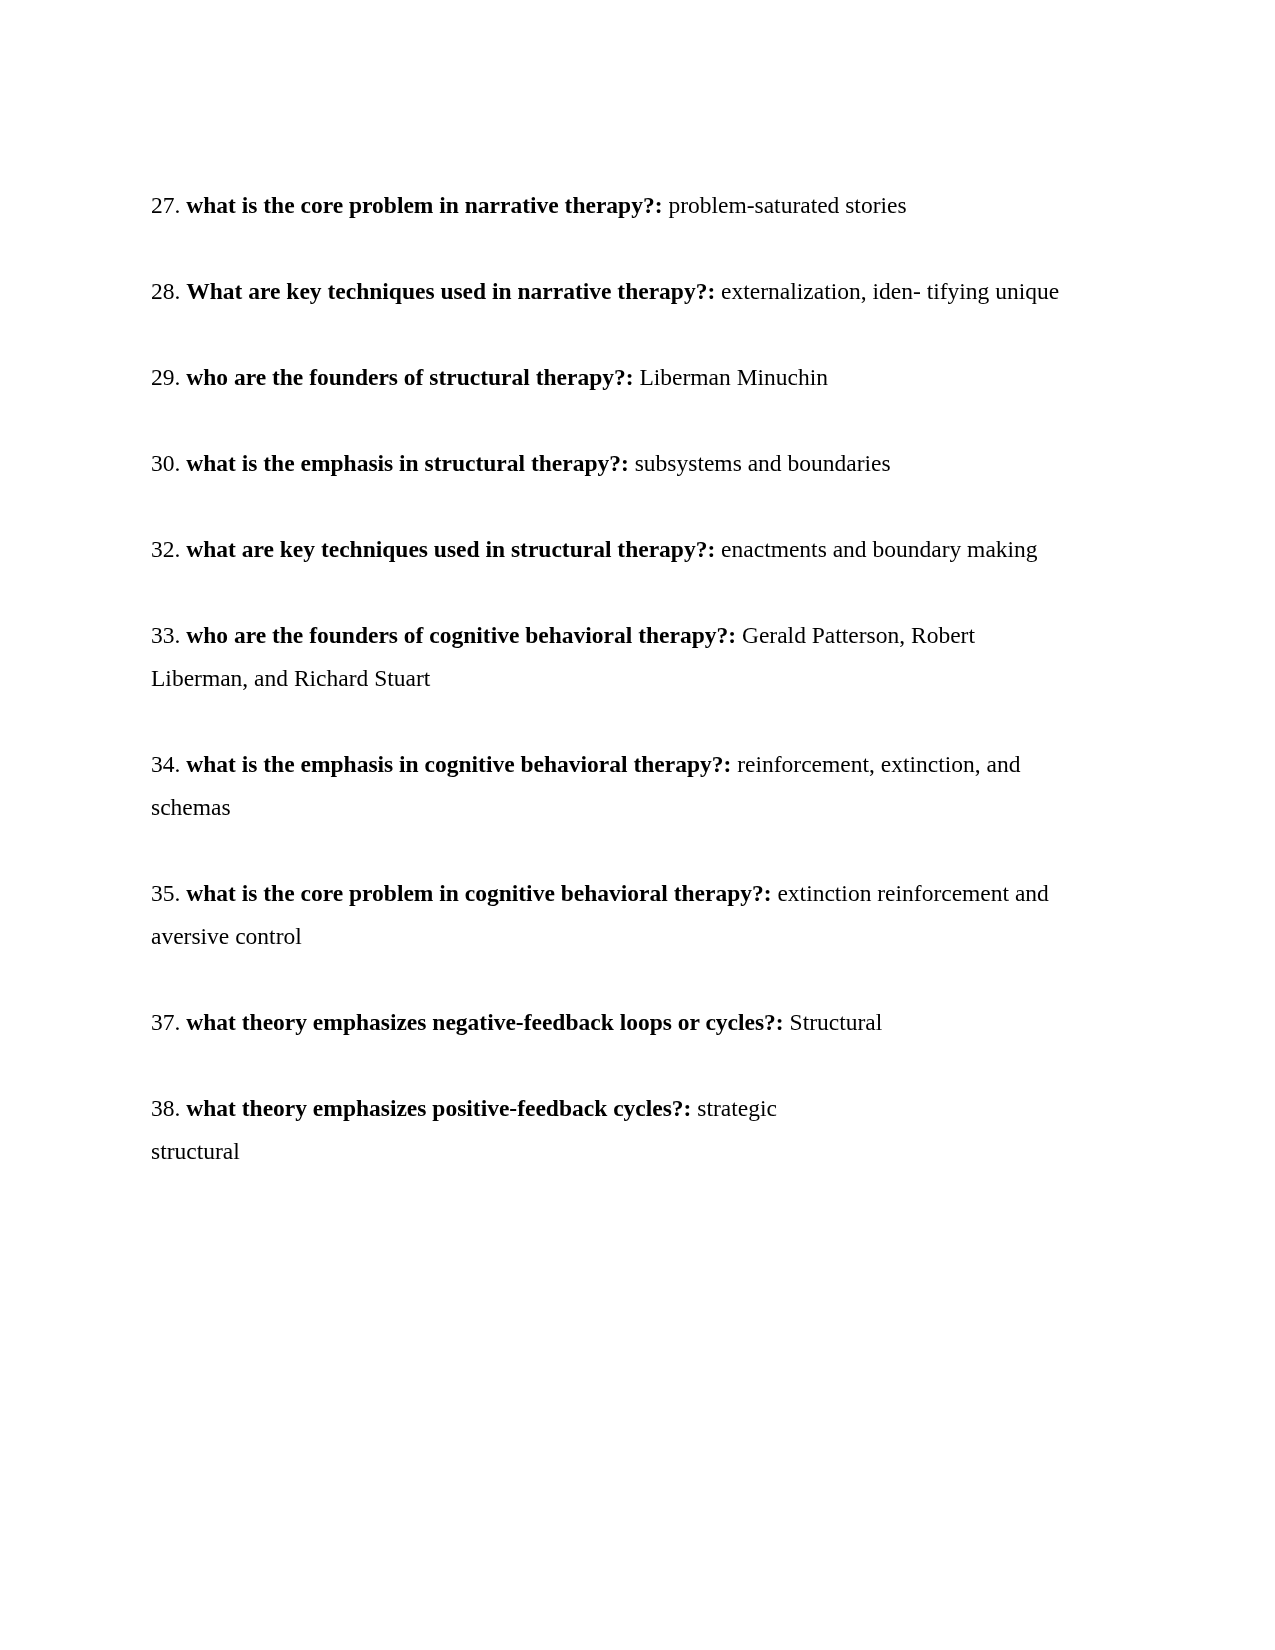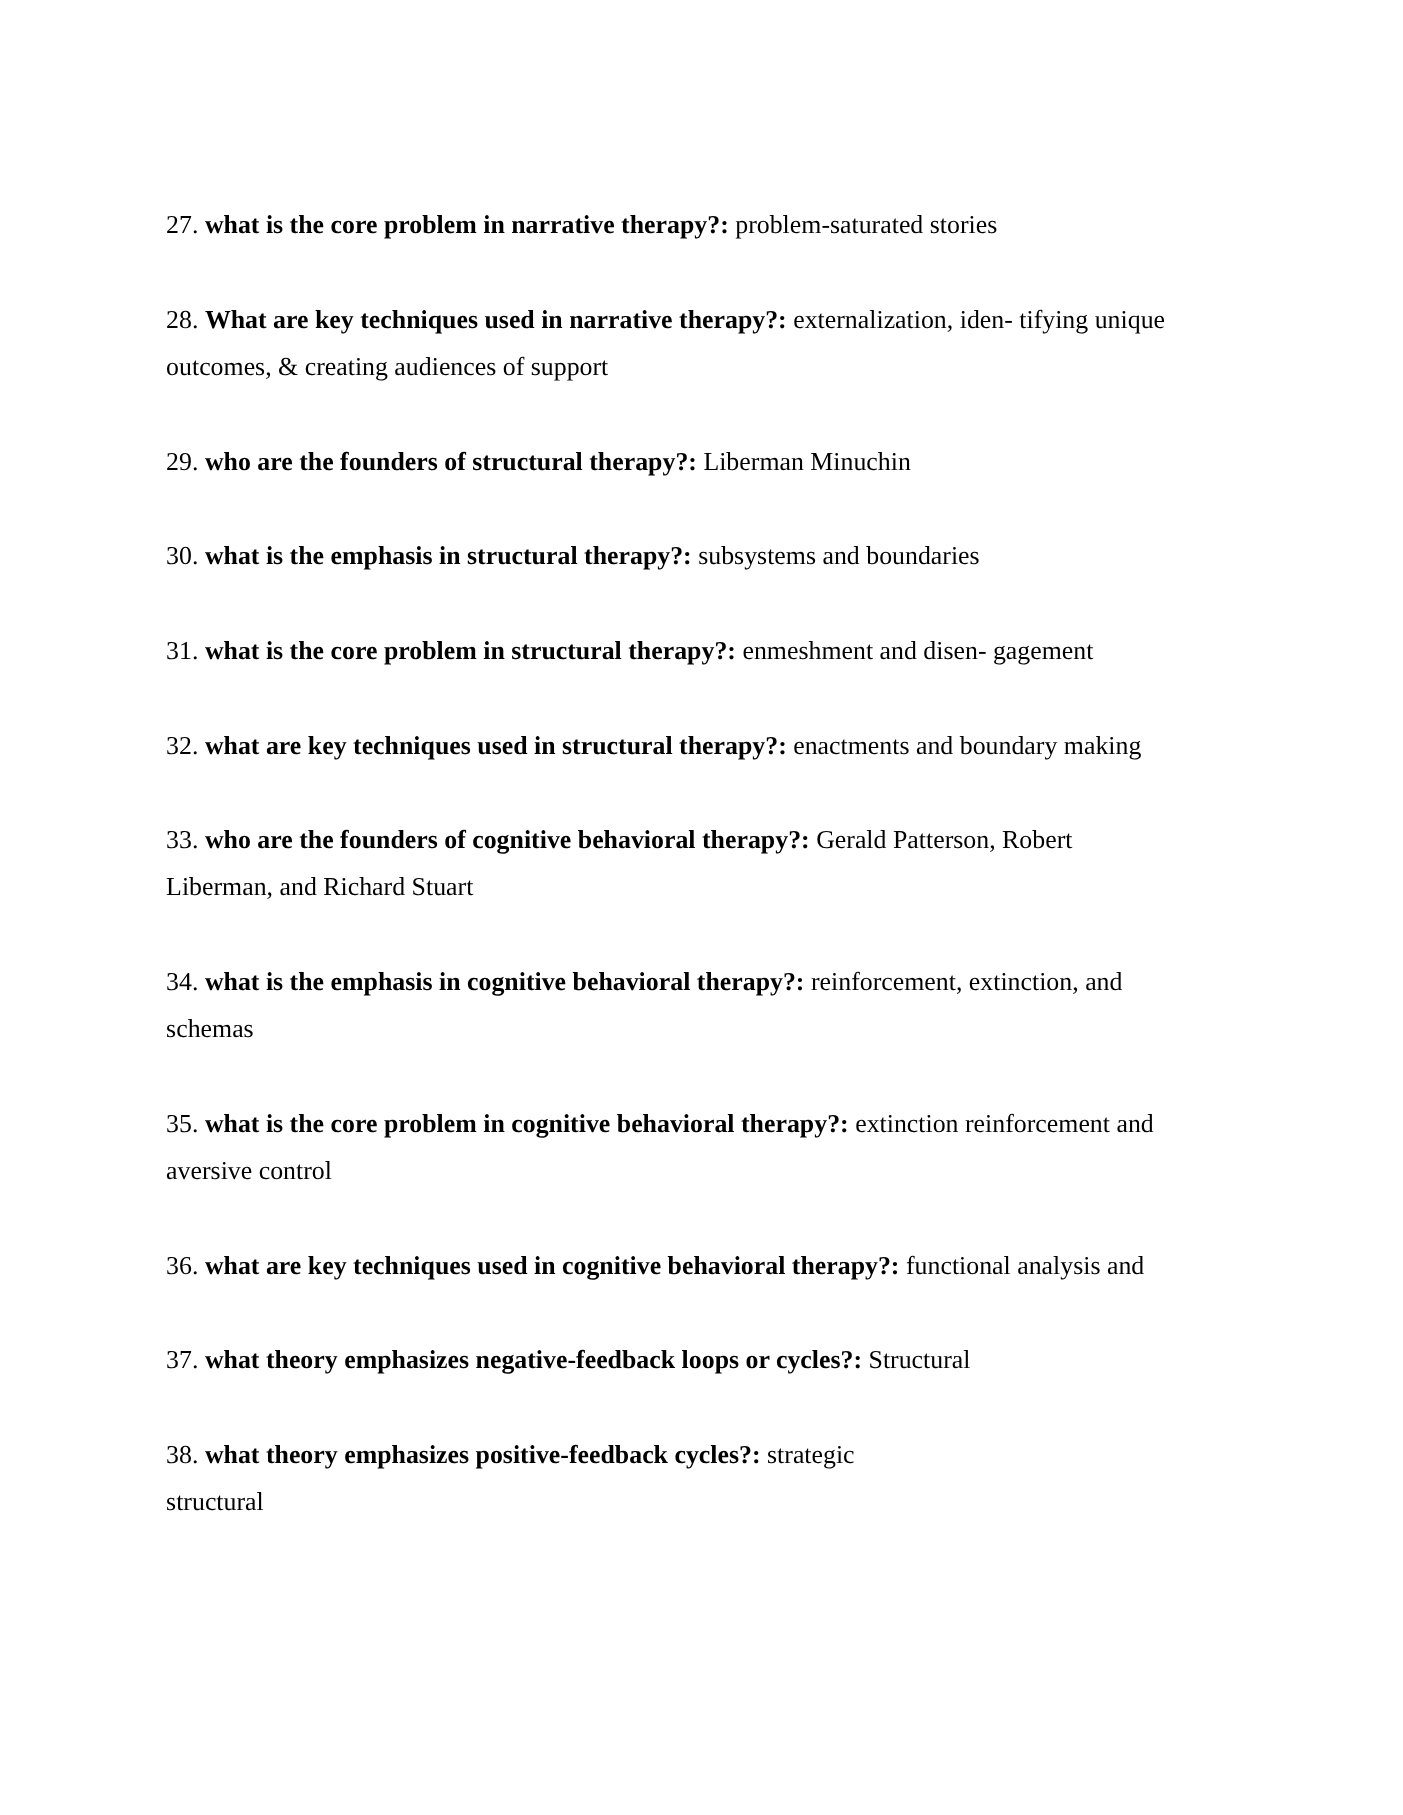--- a/index.html
+++ b/index.html
@@ -53,48 +53,43 @@
 </head>
 <body style="background: rgb(255, 255, 255);">
 
 <div class="page">
   <div class="doc" style="color: rgb(0, 0, 0);">
       <div class="qa-item">
         <span class="qa-line"><span class="seg seg-number">27. </span><span class="seg seg-question">what is the core problem in narrative therapy?:</span><span class="seg seg-answer"> problem-saturated stories</span></span>
       </div>
       <div class="qa-item">
         <span class="qa-line"><span class="seg seg-number">28. </span><span class="seg seg-question">What are key techniques used in narrative therapy?:</span><span class="seg seg-answer"> externalization, iden- tifying unique</span></span>
-        <span class="qa-line"><span class="seg seg-answer">outcomes, &amp; creating audiences of support</span></span>
       </div>
       <div class="qa-item">
         <span class="qa-line"><span class="seg seg-number">29. </span><span class="seg seg-question">who are the founders of structural therapy?:</span><span class="seg seg-answer"> Liberman Minuchin</span></span>
       </div>
       <div class="qa-item">
         <span class="qa-line"><span class="seg seg-number">30. </span><span class="seg seg-question">what is the emphasis in structural therapy?:</span><span class="seg seg-answer"> subsystems and boundaries</span></span>
-      </div>
-      <div class="qa-item">
-        <span class="qa-line"><span class="seg seg-number">31. </span><span class="seg seg-question">what is the core problem in structural therapy?:</span><span class="seg seg-answer"> enmeshment and disen- gagement</span></span>
       </div>
       <div class="qa-item">
         <span class="qa-line"><span class="seg seg-number">32. </span><span class="seg seg-question">what are key techniques used in structural therapy?:</span><span class="seg seg-answer"> enactments and boundary making</span></span>
       </div>
       <div class="qa-item">
         <span class="qa-line"><span class="seg seg-number">33. </span><span class="seg seg-question">who are the founders of cognitive behavioral therapy?:</span><span class="seg seg-answer"> Gerald Patterson, Robert</span></span>
         <span class="qa-line"><span class="seg seg-answer">Liberman, and Richard Stuart</span></span>
       </div>
       <div class="qa-item">
         <span class="qa-line"><span class="seg seg-number">34. </span><span class="seg seg-question">what is the emphasis in cognitive behavioral therapy?:</span><span class="seg seg-answer"> reinforcement, extinction, and</span></span>
         <span class="qa-line"><span class="seg seg-answer">schemas</span></span>
       </div>
       <div class="qa-item">
         <span class="qa-line"><span class="seg seg-number">35. </span><span class="seg seg-question">what is the core problem in cognitive behavioral therapy?:</span><span class="seg seg-answer"> extinction reinforcement and</span></span>
         <span class="qa-line"><span class="seg seg-answer">aversive control</span></span>
       </div>
       <div class="qa-item">
-        <span class="qa-line"><span class="seg seg-number">36. </span><span class="seg seg-question">what are key techniques used in cognitive behavioral therapy?:</span><span class="seg seg-answer"> functional analysis and</span></span>
       </div>
       <div class="qa-item">
         <span class="qa-line"><span class="seg seg-number">37. </span><span class="seg seg-question">what theory emphasizes negative-feedback loops or cycles?:</span><span class="seg seg-answer"> Structural</span></span>
       </div>
       <div class="qa-item no-gap">
         <span class="qa-line"><span class="seg seg-number">38. </span><span class="seg seg-question">what theory emphasizes positive-feedback cycles?:</span><span class="seg seg-answer"> strategic</span></span>
       </div>
       <div class="qa-item no-gap">
         <span class="qa-line"><span class="seg seg-answer">structural</span></span>
       </div>

